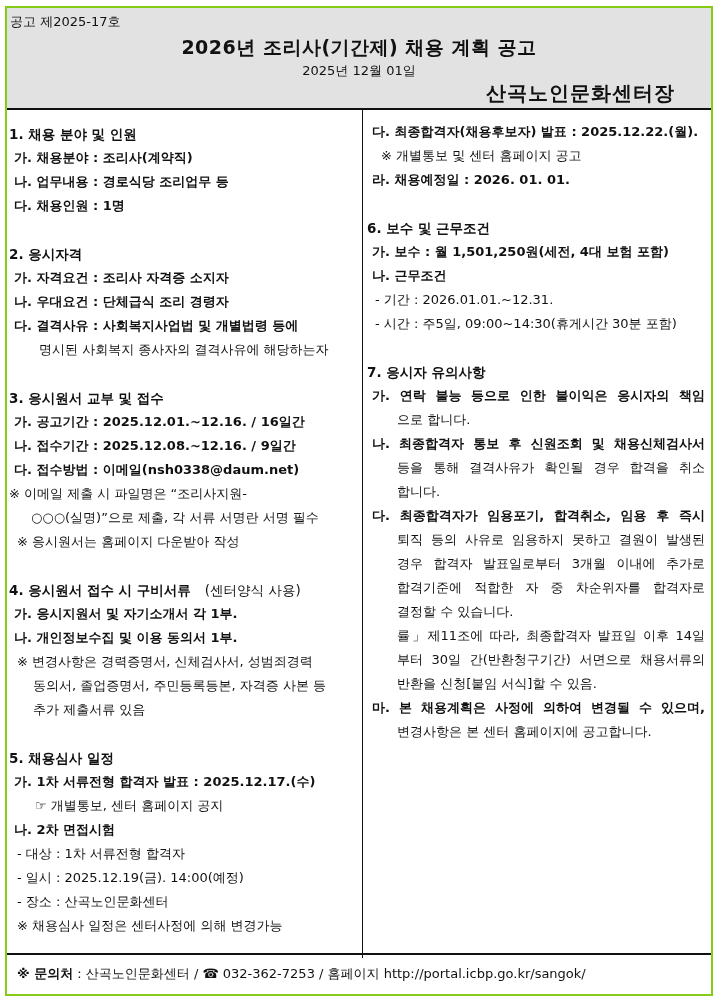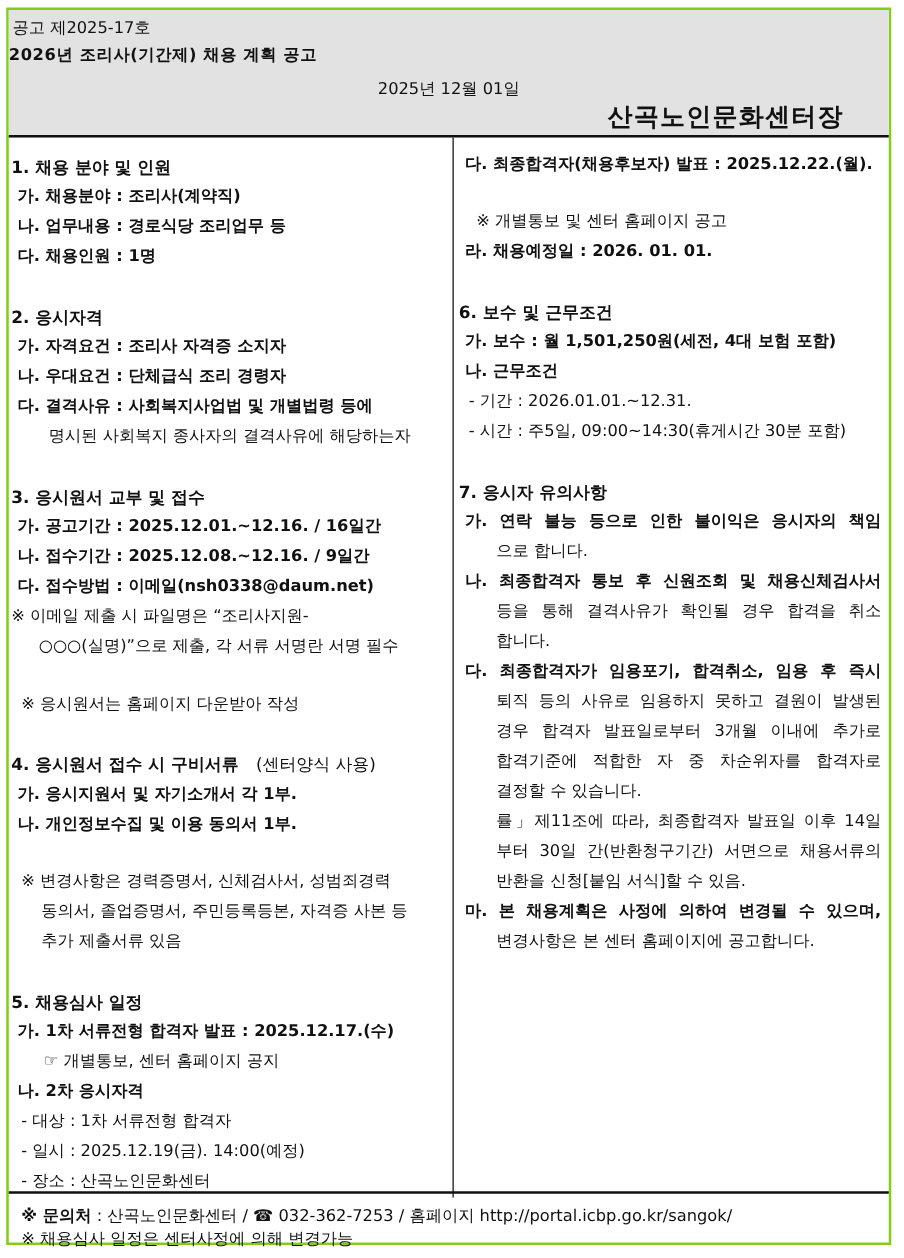--- a/index.html
+++ b/index.html
@@ -1,33 +1,33 @@
 <!DOCTYPE html>
 <html><head>
 <meta charset="utf-8">
 <style>
   html, body { margin:0; padding:0; background:#ffffff; }
   body { width:723px; height:1006px; position:relative; font-family:"DejaVu Sans","Liberation Sans",sans-serif; color:#111; }
   .frame { position:absolute; left:5px; top:6px; width:708px; height:990px; border:2px solid #84cc16; box-sizing:border-box; }
   .header { position:absolute; left:0; top:0; width:100%; height:102px; background:#e2e2e2; border-bottom:2px solid #111; box-sizing:border-box; }
   .notice-no { position:absolute; left:3px; top:5px; font-size:13px; }
-  .title { position:absolute; left:0; width:100%; top:27px; font-size:13px; font-weight:bold; letter-spacing:0.5px; }
+  .title { position:absolute; left:0; width:100%; top:27px; text-align:center; font-size:19px; font-weight:bold; letter-spacing:0.5px; }
   .date { position:absolute; left:0; width:100%; top:54px; text-align:center; font-size:13px; }
   .issuer { position:absolute; right:36px; top:72px; font-size:20px; font-weight:bold; letter-spacing:1px; }
   .cols { position:absolute; left:0; top:102px; width:100%; height:848px; }
   .col { position:absolute; top:0; height:100%; box-sizing:border-box; font-size:13px; }
   .col.left { left:0; width:356px; border-right:1px solid #111; padding:12px 0 0 2px; }
   .col.right { left:356px; width:348px; padding:10px 6px 0 4px; }
   .sec-title { font-weight:bold; font-size:13.5px; line-height:24px; }
   .sec-title .thin { font-weight:normal;margin-left:14px; }
   .line { line-height:24px; white-space:nowrap; }
   .line.i1 { padding-left:5px;font-weight:bold; }
   .line.i2 { padding-left:30px; }
   .line.dash { padding-left:8px; }
-  .line.note { padding-left:8px;margin-top:22px; }
+  .line.note { padding-left:8px; }
   .line.note0 { padding-left:0; }
   .line.hand { padding-left:26px; }
   .just { white-space:normal; text-align:justify; text-align-last:justify; }
   .gap { height:24px; }
   .footer { position:absolute; left:0; bottom:1px; width:100%; height:40px; border-top:2px solid #111; box-sizing:border-box; font-size:13px; line-height:38px; padding-left:10px; white-space:nowrap; }
   .footer b { font-weight:bold; }
 </style>
 </head>
 <body>
 
@@ -67,21 +67,21 @@
       <div class="line i1">가. 응시지원서 및 자기소개서 각 1부.</div>
       <div class="line i1">나. 개인정보수집 및 이용 동의서 1부.</div>
       <div class="line note">※ 변경사항은 경력증명서, 신체검사서, 성범죄경력</div>
       <div class="line i2" style="padding-left:24px">동의서, 졸업증명서, 주민등록등본, 자격증 사본 등</div>
       <div class="line i2" style="padding-left:24px">추가 제출서류 있음</div>
       <div class="gap"></div>
 
       <div class="sec-title">5. 채용심사 일정</div>
       <div class="line i1">가. 1차 서류전형 합격자 발표 : 2025.12.17.(수)</div>
       <div class="line hand">☞ 개별통보, 센터 홈페이지 공지</div>
-      <div class="line i1">나. 2차 응시자격</div>
+      <div class="line i1">나. 2차 면접시험</div>
       <div class="line dash">- 대상 : 1차 서류전형 합격자</div>
       <div class="line dash">- 일시 : 2025.12.19(금). 14:00(예정)</div>
       <div class="line dash">- 장소 : 산곡노인문화센터</div>
       <div class="line note">※ 채용심사 일정은 센터사정에 의해 변경가능</div>
     </div>
 
     <div class="col right">
       <div class="line i1">다. 최종합격자(채용후보자) 발표 : 2025.12.22.(월).</div>
       <div class="line note" style="padding-left:14px">※ 개별통보 및 센터 홈페이지 공고</div>
       <div class="line i1">라. 채용예정일 : 2026. 01. 01.</div>

